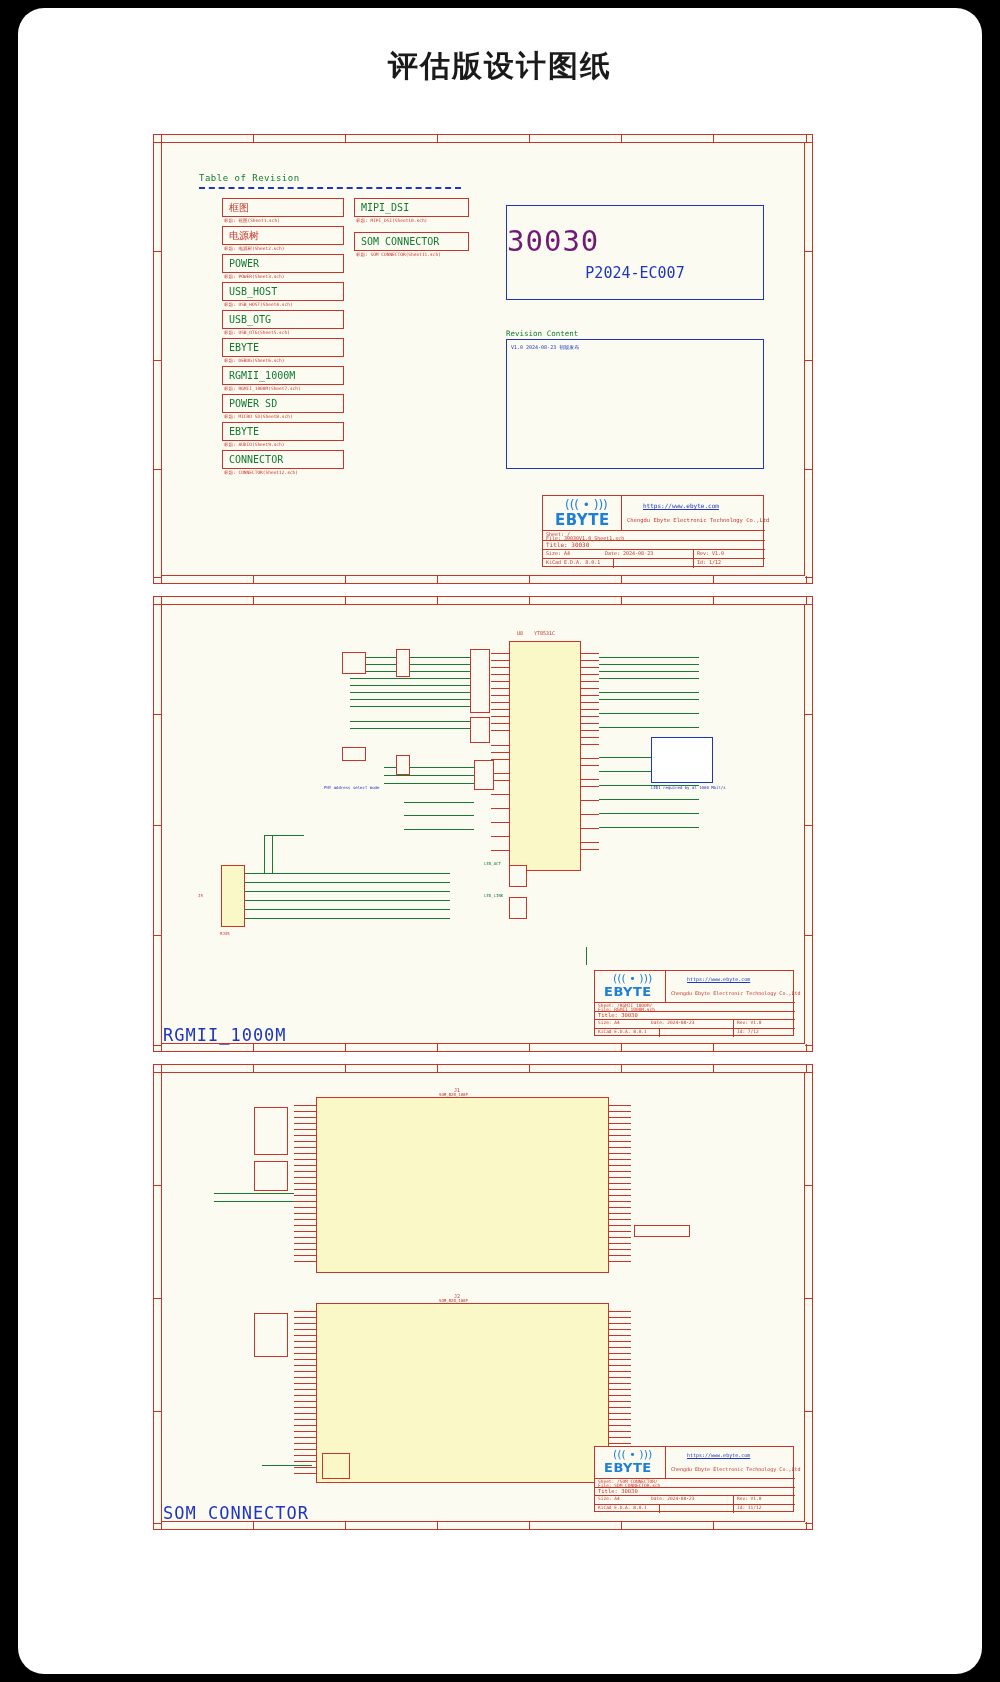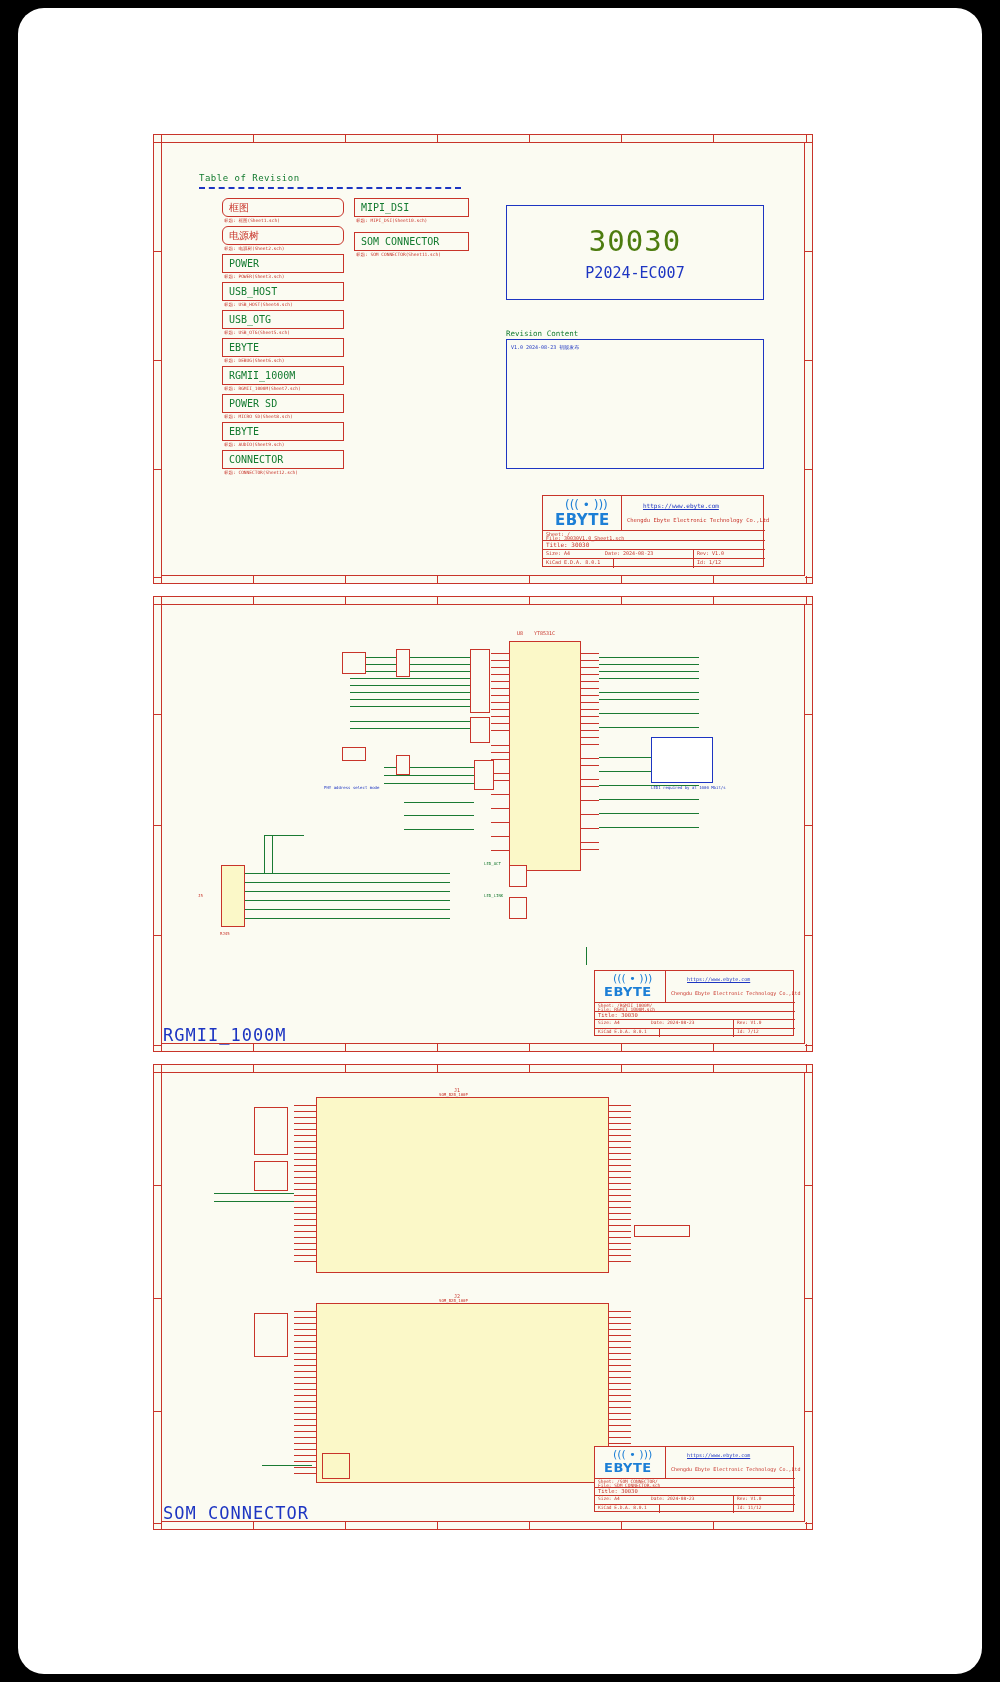--- a/index.html
+++ b/index.html
@@ -97,42 +97,41 @@
     background: #fbfbf2;
     height: 19px;
     line-height: 18px;
     padding-left: 6px;
     font-family: "DejaVu Sans Mono", monospace;
     font-size: 10px;
     color: #127a2f;
     white-space: nowrap;
     overflow: hidden;
   }
-  .toc-item.cn { color: #c8342a; border-radius: 6px; }
+  .toc-item.cn { color: #c8342a; }
   .toc-sub {
     position: absolute;
     font-family: "DejaVu Sans Mono", monospace;
     font-size: 4.5px;
     color: #c8342a;
     white-space: nowrap;
   }
 
   .big-box {
     position: absolute;
     box-sizing: border-box;
     border: 1px solid #1d35c2;
   }
   .big-num {
     position: absolute;
     width: 100%;
-    text-align: center;
     top: 18px;
     font-family: "DejaVu Sans Mono", monospace;
     font-size: 29px;
-    color: #4d7c0f;
+    color: #701a75;
     letter-spacing: 1px;
   }
   .big-sub {
     position: absolute;
     width: 100%;
     text-align: center;
     top: 58px;
     font-family: "DejaVu Sans Mono", monospace;
     font-size: 15px;
     color: #1d35c2;
@@ -234,20 +233,21 @@
     box-sizing: border-box;
     border: 1px solid #c8342a;
     background: #fbfbf2;
   }
 </style>
 </head>
 <body>
 
 <div class="page">
 
+  <div class="page-title">评估版设计图纸</div>
 
   <div class="sheet" id="sheet1">
     <div class="sheet-inner"></div>
     <div class="tick-row" style="top:0">
       <div class="t" style="left:0"></div>
         <div class="t" style="left:92px"></div>
         <div class="t" style="left:184px"></div>
       <div class="t" style="left:276px"></div>
         <div class="t" style="left:368px"></div>
         <div class="t" style="left:460px"></div>

